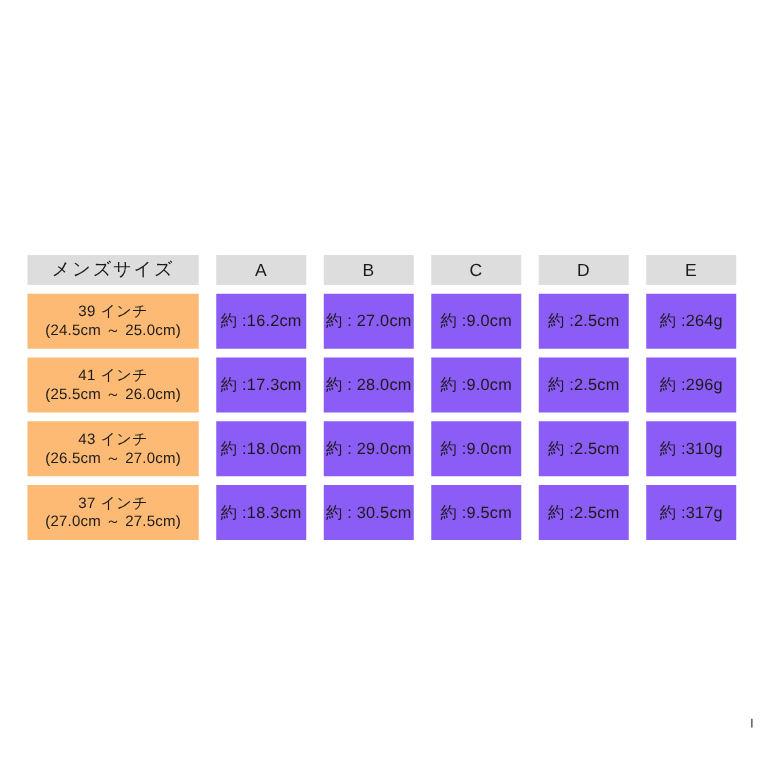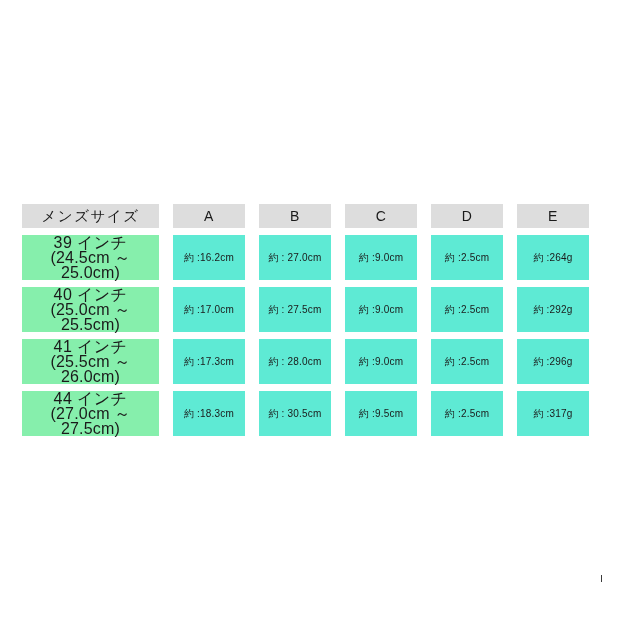--- a/index.html
+++ b/index.html
@@ -60,41 +60,41 @@
     font-size: 14.5px;
     letter-spacing: 1.5px;
   }
   .hdr-col {
     font-size: 14px;
     font-weight: 500;
   }
 
   
   .size-cell {
-    background: #86efac;
+    background: #fdba74;
     height: 44px;
-    font-size: 16px;
+    font-size: 12px;
     line-height: 15px;
     padding: 0 2px;
   }
   .size-cell .size-inch {
     display: block;
     letter-spacing: 0.4px;
   }
   .size-cell .size-cm {
     display: block;
     letter-spacing: 0.2px;
     text-align: center;
   }
 
   
   .meas-cell {
-    background: #5eead4;
+    background: #8b5cf6;
     height: 44px;
-    font-size: 10px;
+    font-size: 13px;
     letter-spacing: 0.2px;
     white-space: nowrap;
   }
 
   
   #page-speck {
     position: absolute;
     left: 601px;
     top: 575px;
     width: 1px;
@@ -132,43 +132,43 @@
             <span class="size-cm">(24.5cm ～ 25.0cm)</span>
           </th>
           <td class="meas-cell">約 :16.2cm</td>
           <td class="meas-cell">約 : 27.0cm</td>
           <td class="meas-cell">約 :9.0cm</td>
           <td class="meas-cell">約 :2.5cm</td>
           <td class="meas-cell">約 :264g</td>
         </tr>
         <tr class="data-row">
           <th class="size-cell">
-            <span class="size-inch">40 インチ</span>
-            <span class="size-cm">(25.0cm ～ 25.5cm)</span>
-          </th>
-          <td class="meas-cell">約 :17.0cm</td>
-          <td class="meas-cell">約 : 27.5cm</td>
-          <td class="meas-cell">約 :9.0cm</td>
-          <td class="meas-cell">約 :2.5cm</td>
-          <td class="meas-cell">約 :292g</td>
-        </tr>
-        <tr class="data-row">
-          <th class="size-cell">
             <span class="size-inch">41 インチ</span>
             <span class="size-cm">(25.5cm ～ 26.0cm)</span>
           </th>
           <td class="meas-cell">約 :17.3cm</td>
           <td class="meas-cell">約 : 28.0cm</td>
           <td class="meas-cell">約 :9.0cm</td>
           <td class="meas-cell">約 :2.5cm</td>
           <td class="meas-cell">約 :296g</td>
         </tr>
         <tr class="data-row">
           <th class="size-cell">
-            <span class="size-inch">44 インチ</span>
+            <span class="size-inch">43 インチ</span>
+            <span class="size-cm">(26.5cm ～ 27.0cm)</span>
+          </th>
+          <td class="meas-cell">約 :18.0cm</td>
+          <td class="meas-cell">約 : 29.0cm</td>
+          <td class="meas-cell">約 :9.0cm</td>
+          <td class="meas-cell">約 :2.5cm</td>
+          <td class="meas-cell">約 :310g</td>
+        </tr>
+        <tr class="data-row">
+          <th class="size-cell">
+            <span class="size-inch">37 インチ</span>
             <span class="size-cm">(27.0cm ～ 27.5cm)</span>
           </th>
           <td class="meas-cell">約 :18.3cm</td>
           <td class="meas-cell">約 : 30.5cm</td>
           <td class="meas-cell">約 :9.5cm</td>
           <td class="meas-cell">約 :2.5cm</td>
           <td class="meas-cell">約 :317g</td>
         </tr>
       </tbody>
   </table>

